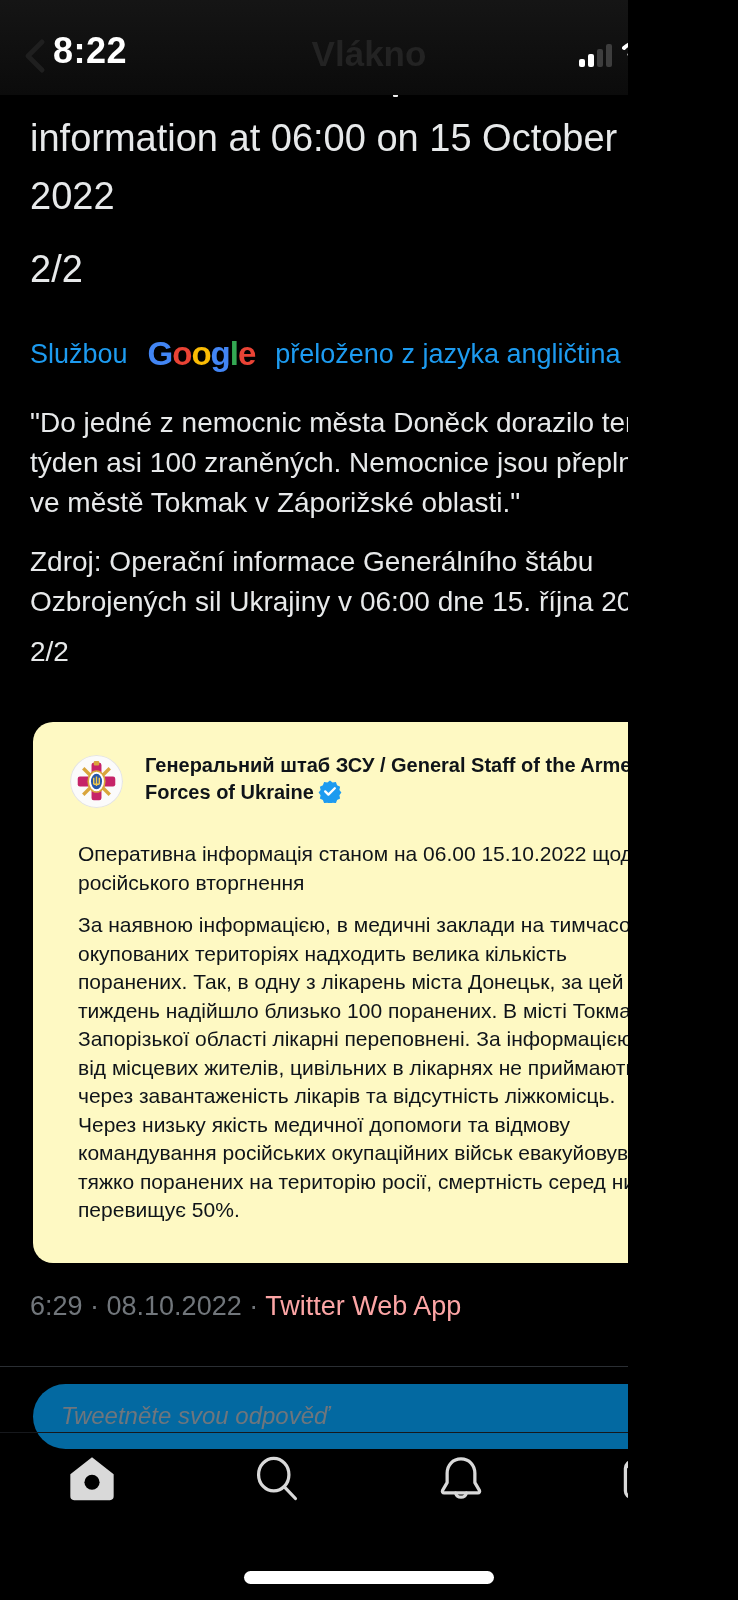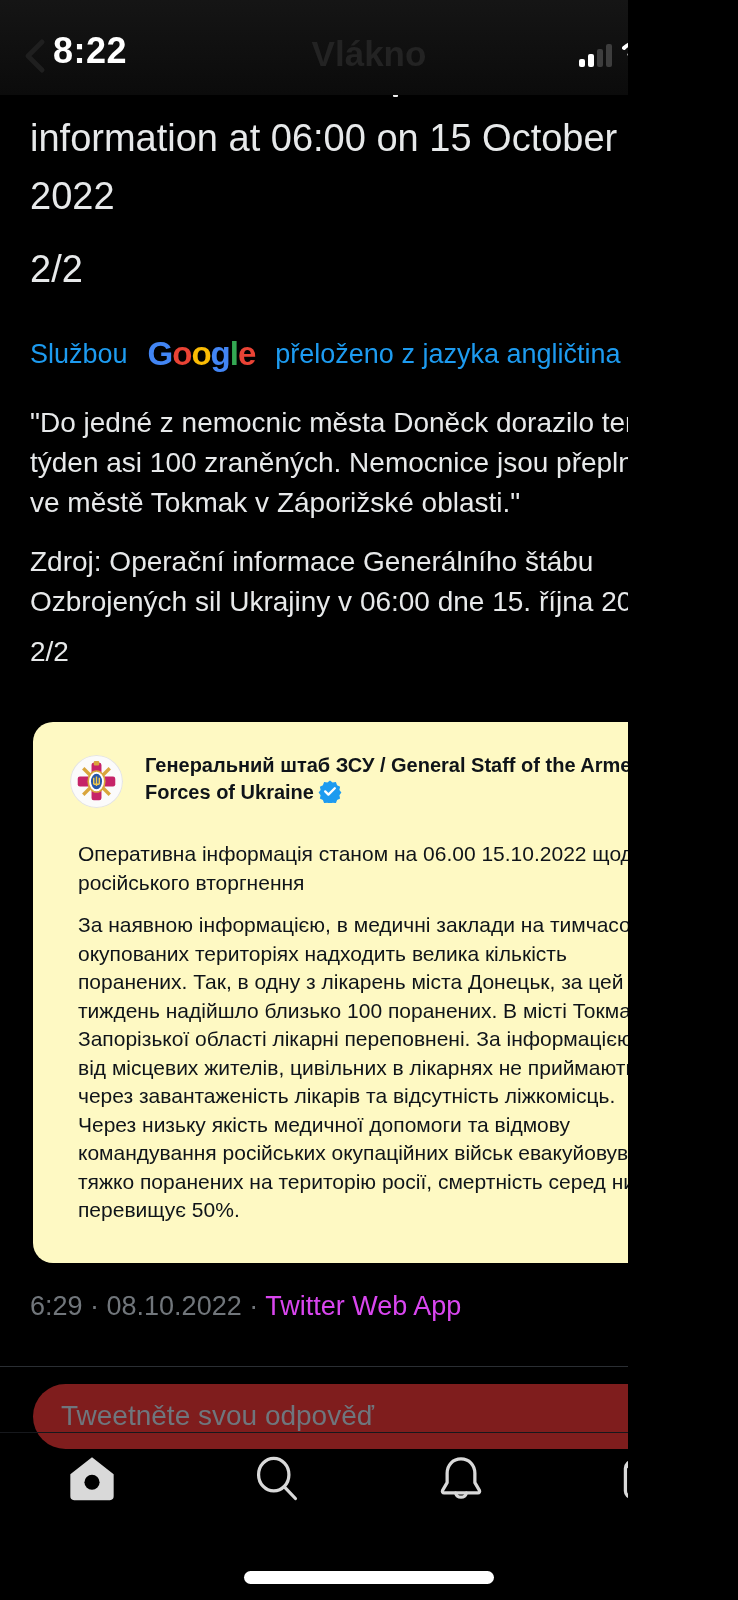--- a/index.html
+++ b/index.html
@@ -46,26 +46,26 @@
   }
   .card-header{display:flex;align-items:center;gap:22px;}
   .avatar{flex:0 0 auto;width:53px;height:53px;border-radius:50%;overflow:hidden;}
   .card-name{font-size:20px;line-height:27px;font-weight:bold;color:#0f1419;}
   .badge{display:inline-block;vertical-align:-4px;margin-left:4px;}
   .card-body{margin-top:30px;font-size:21px;line-height:28.5px;color:#0f1419;}
   .card-body p{margin:8px;}
   .card-body p + p{margin-top:14px;}
   
   .meta-row{margin:28px 0 0;font-size:27px;color:#71767b;}
-  .meta-row .app-link{color:#d946ef;}
+  .meta-row .app-link{color:#fca5a5;}
   .divider{margin:44px 0 0 -30px;width:738px;height:0;border-top:1.5px solid #2a2e33;}
   .reply-pill{
     margin:17px 0 0 3px;width:673px;height:65px;box-sizing:border-box;
-    background:#7f1d1d;border:none;border-radius:33px;padding:0 28px;
-    font-family:"Liberation Sans",sans-serif;font-size:28px;color:#e7e9ea;outline:none;display:block;
+    background:#0369a1;border:none;border-radius:33px;padding:0 28px;
+    font-family:"Liberation Sans",sans-serif;font-size:24px;color:#e7e9ea;outline:none;display:block;font-style:italic;
   }
   .reply-pill::placeholder{color:#6f7артинка;}
   .reply-pill::placeholder{color:#6f767d;opacity:1;}
   
   .tab-bar{
     position:absolute;left:0;top:1432px;width:738px;height:95px;
     border-top:1px solid #16181c;display:flex;
   }
   .tab{flex:1;display:flex;align-items:center;justify-content:center;}
   .home-indicator{

